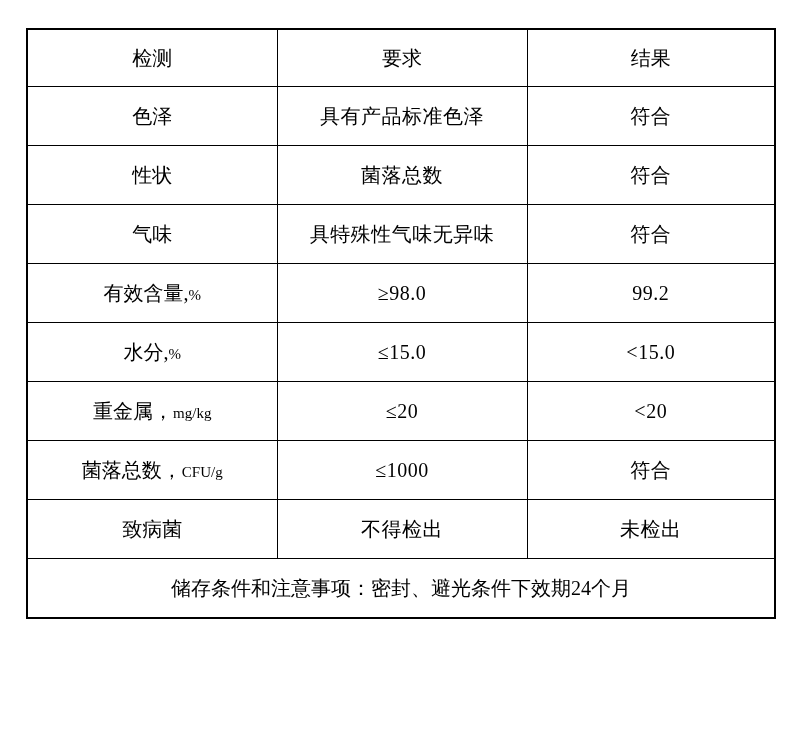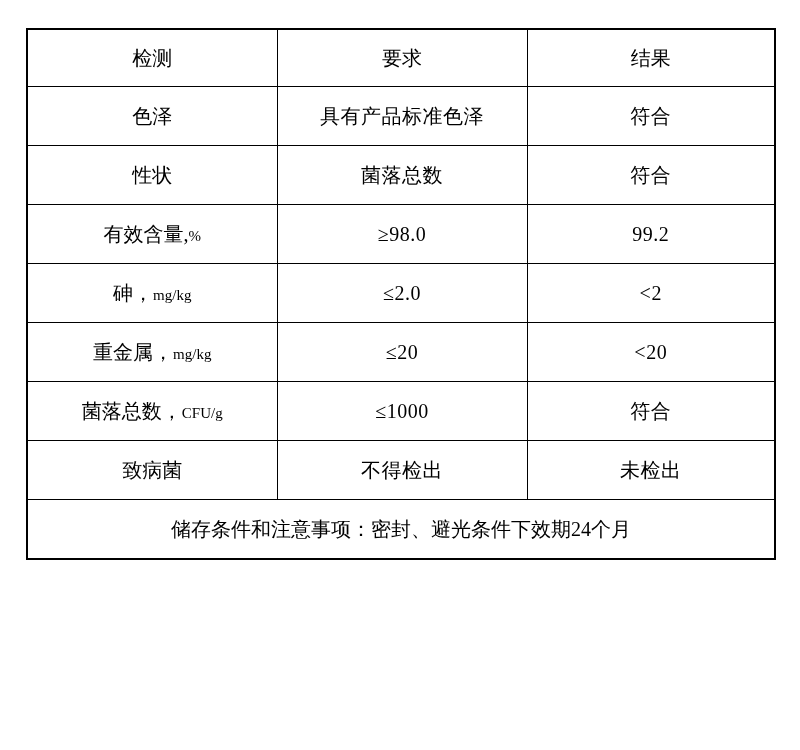--- a/index.html
+++ b/index.html
@@ -82,34 +82,39 @@
         <td class="num">具有产品标准色泽</td>
         <td class="num">符合</td>
       </tr>
 
       <tr>
         <td><span>性状</span><span class="unit"></span></td>
         <td class="num">菌落总数</td>
         <td class="num">符合</td>
       </tr>
 
+      <tr>
+        <td><span>气味</span><span class="unit"></span></td>
+        <td class="num">具特殊性气味无异味</td>
+        <td class="num">符合</td>
+      </tr>
 
       <tr>
         <td><span>有效含量,</span><span class="unit">%</span></td>
         <td class="num">≥98.0</td>
         <td class="num">99.2</td>
       </tr>
 
+      <tr>
+        <td><span>水分,</span><span class="unit">%</span></td>
+        <td class="num">≤15.0</td>
+        <td class="num">&lt;15.0</td>
+      </tr>
 
 
-      <tr>
-        <td><span>砷，</span><span class="unit">mg/kg</span></td>
-        <td class="num">≤2.0</td>
-        <td class="num">&lt;2</td>
-      </tr>
 
 
       <tr>
         <td><span>重金属，</span><span class="unit">mg/kg</span></td>
         <td class="num">≤20</td>
         <td class="num">&lt;20</td>
       </tr>
 
       <tr>
         <td><span>菌落总数，</span><span class="unit">CFU/g</span></td>

